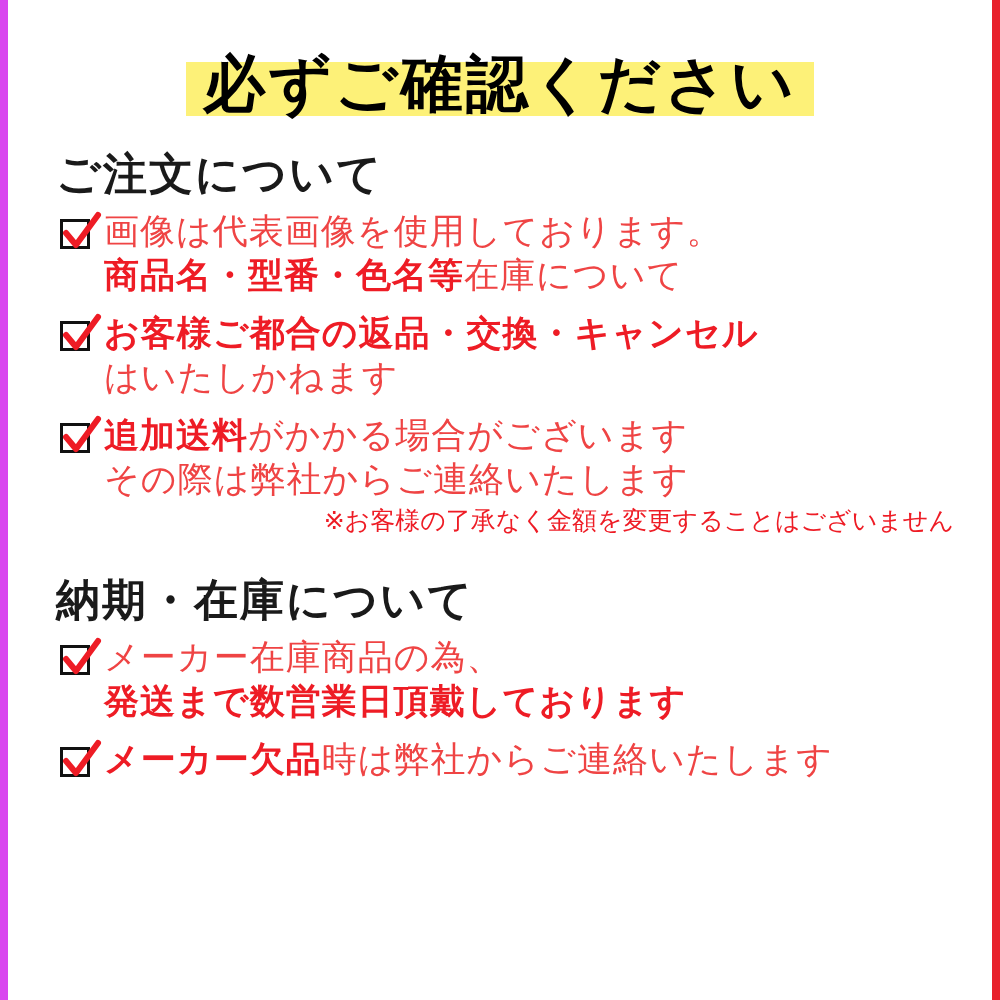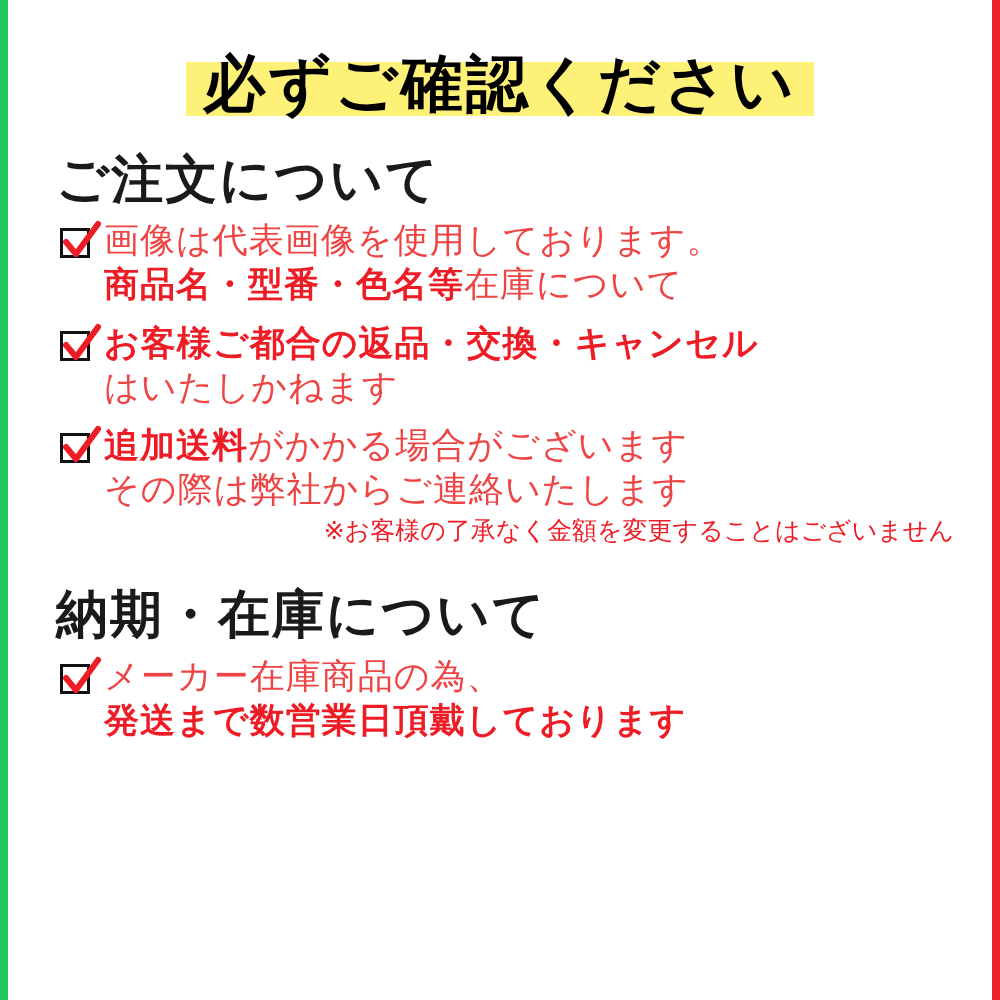--- a/index.html
+++ b/index.html
@@ -11,21 +11,21 @@
     height: 1000px;
     background: #ffffff;
     font-family: "DejaVu Sans", "Liberation Sans", sans-serif;
     overflow: hidden;
   }
   .page {
     position: relative;
     width: 1000px;
     height: 1000px;
     box-sizing: border-box;
-    border-left: 8px solid #22c55e;
+    border-left: 8px solid #d946ef;
     border-right: 8px solid #e8212b;
     background: #ffffff;
   }
   .inner {
     position: absolute;
     left: 8px;
     right: 8px;
     top: 0;
     bottom: 0;
     padding: 0 30px;
@@ -56,21 +56,21 @@
     font-size: 62px;
     font-weight: bold;
     letter-spacing: 3px;
     color: #000000;
     line-height: 1;
     white-space: nowrap;
   }
 
   
   .section-heading {
-    font-size: 52px;
+    font-size: 44px;
     font-weight: bold;
     color: #1a1a1a;
     letter-spacing: 2px;
     margin: 18px 0 8px 10px;
     line-height: 1.2;
   }
   .section-heading.second {
     margin-top: 36px;
   }
 
@@ -190,15 +190,26 @@
         <svg width="44" height="48" viewBox="0 0 44 48">
             <path d="M8 22 L18 34 L40 4" stroke="#ee1c25" stroke-width="6" fill="none" stroke-linecap="round" stroke-linejoin="round"></path>
           </svg>
       </span>
       <span class="item-lines">
         <div class="line"><span class="black">メーカー在庫商品の為、</span></div>
         <div class="line"><span class="red">発送まで数営業日頂戴しております</span></div>
       </span>
     </div>
 
+    <div class="item">
+      <span class="check">
+        <span class="box"></span>
+        <svg width="44" height="48" viewBox="0 0 44 48">
+            <path d="M8 22 L18 34 L40 4" stroke="#ee1c25" stroke-width="6" fill="none" stroke-linecap="round" stroke-linejoin="round"></path>
+          </svg>
+      </span>
+      <span class="item-lines">
+        <div class="line"><span class="red">メーカー欠品</span><span class="black">時は弊社からご連絡いたします</span></div>
+      </span>
+    </div>
 
   </div>
 </div>
 
 </body></html>

